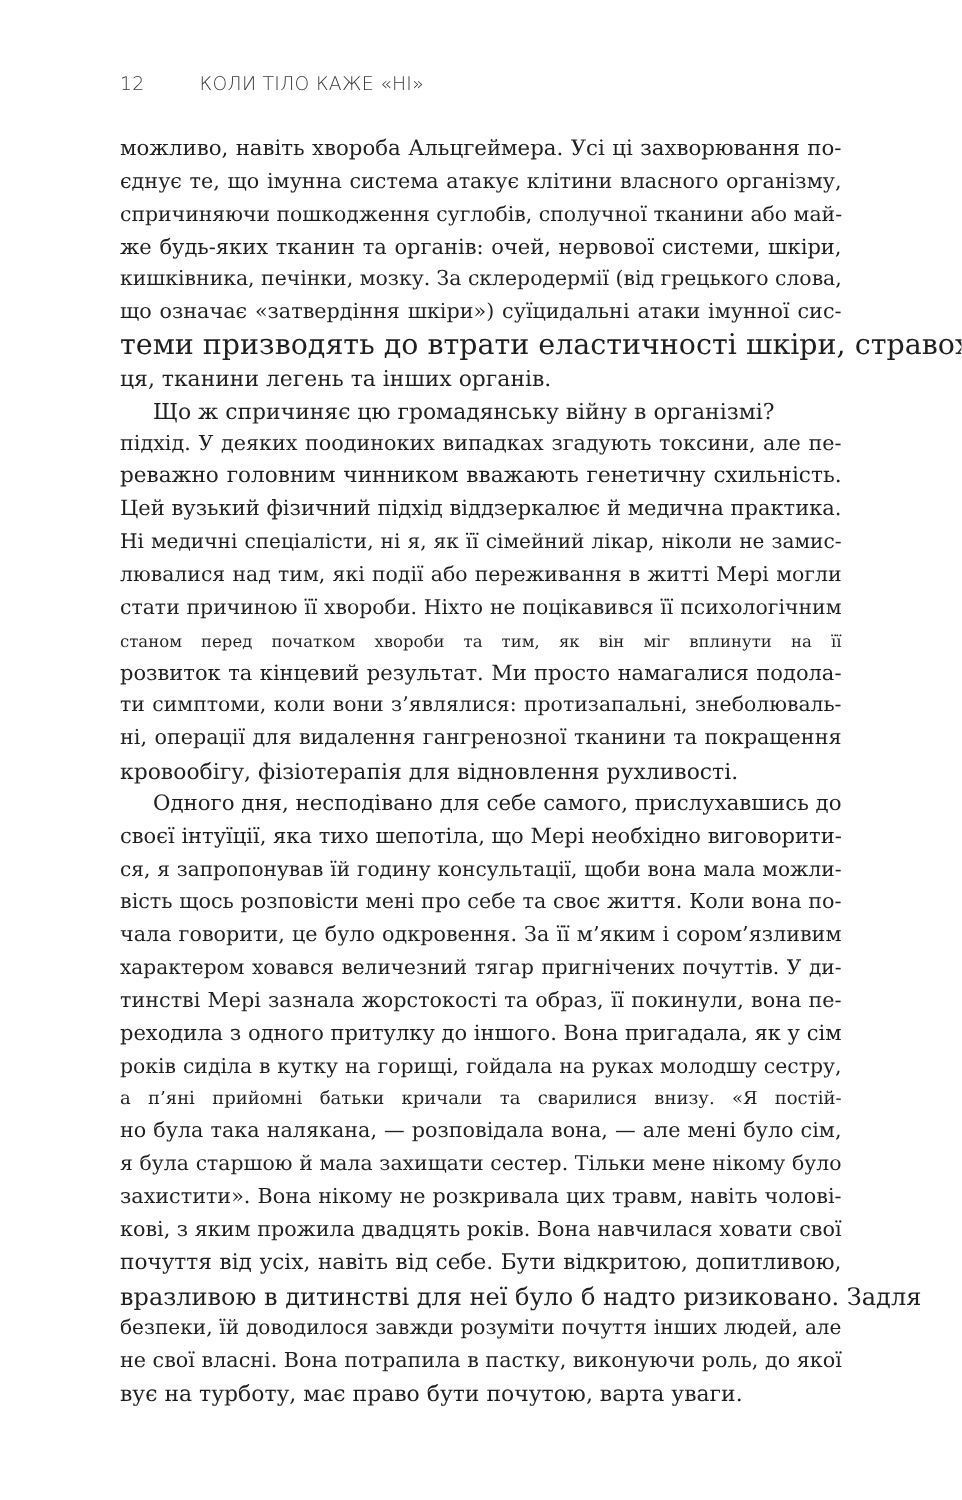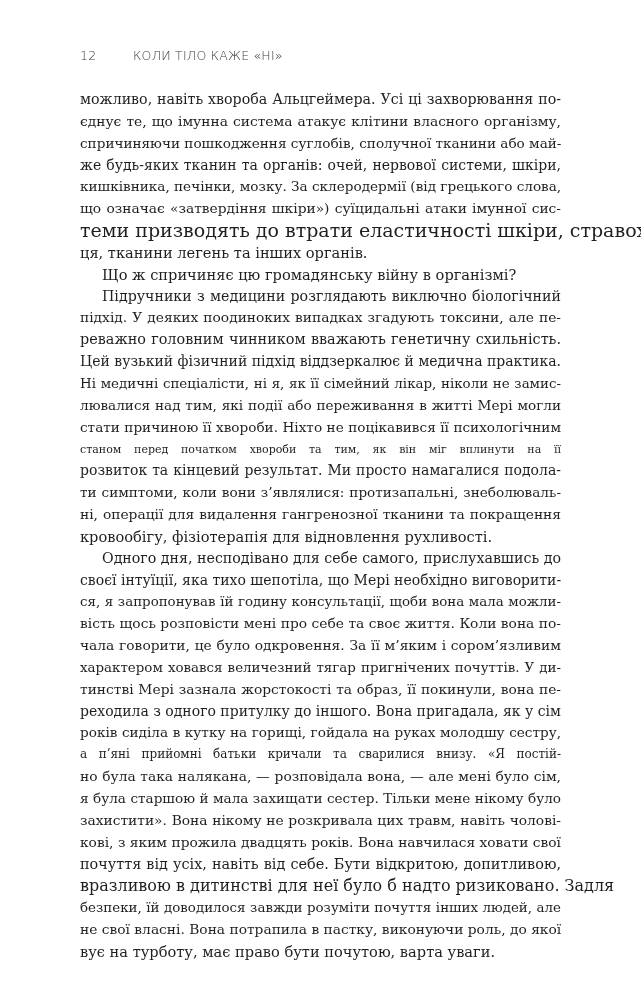--- a/index.html
+++ b/index.html
@@ -32,21 +32,20 @@
   <div class="body-text" id="body-text">
       <span class="line" style="font-size: 14.2px;">можливо, навіть хвороба Альцгеймера. Усі ці захворювання по-</span>
       <span class="line" style="font-size: 13.8px;">єднує те, що імунна система атакує клітини власного організму,</span>
       <span class="line" style="font-size: 13.6px;">спричиняючи пошкодження суглобів, сполучної тканини або май-</span>
       <span class="line" style="font-size: 14px;">же будь-яких тканин та органів: очей, нервової системи, шкіри,</span>
       <span class="line" style="font-size: 13.6px;">кишківника, печінки, мозку. За склеродермії (від грецького слова,</span>
       <span class="line" style="font-size: 13.8px;">що означає «затвердіння шкіри») суїцидальні атаки імунної сис-</span>
       <span class="line" style="font-size: 19px;">теми призводять до втрати еластичності шкіри, стравоходу, сер-</span>
       <span class="line last">ця, тканини легень та інших органів.</span>
       <span class="line indent last">Що ж спричиняє цю громадянську війну в організмі?</span>
-      <span class="line indent" style="font-size: 14.2px;">Підручники з медицини розглядають виключно біологічний</span>
       <span class="line" style="font-size: 13.8px;">підхід. У деяких поодиноких випадках згадують токсини, але пе-</span>
       <span class="line" style="font-size: 14.4px;">реважно головним чинником вважають генетичну схильність.</span>
       <span class="line" style="font-size: 14px;">Цей вузький фізичний підхід віддзеркалює й медична практика.</span>
       <span class="line" style="font-size: 13.4px;">Ні медичні спеціалісти, ні я, як її сімейний лікар, ніколи не замис-</span>
       <span class="line" style="font-size: 13.6px;">лювалися над тим, які події або переживання в житті Мері могли</span>
       <span class="line" style="font-size: 13.6px;">стати причиною її хвороби. Ніхто не поцікавився її психологічним</span>
       <span class="line" style="font-size: 11px;">станом перед початком хвороби та тим, як він міг вплинути на її</span>
       <span class="line" style="font-size: 14px;">розвиток та кінцевий результат. Ми просто намагалися подола-</span>
       <span class="line" style="font-size: 13.6px;">ти симптоми, коли вони з’являлися: протизапальні, знеболюваль-</span>
       <span class="line" style="font-size: 13.8px;">ні, операції для видалення гангренозної тканини та покращення</span>

